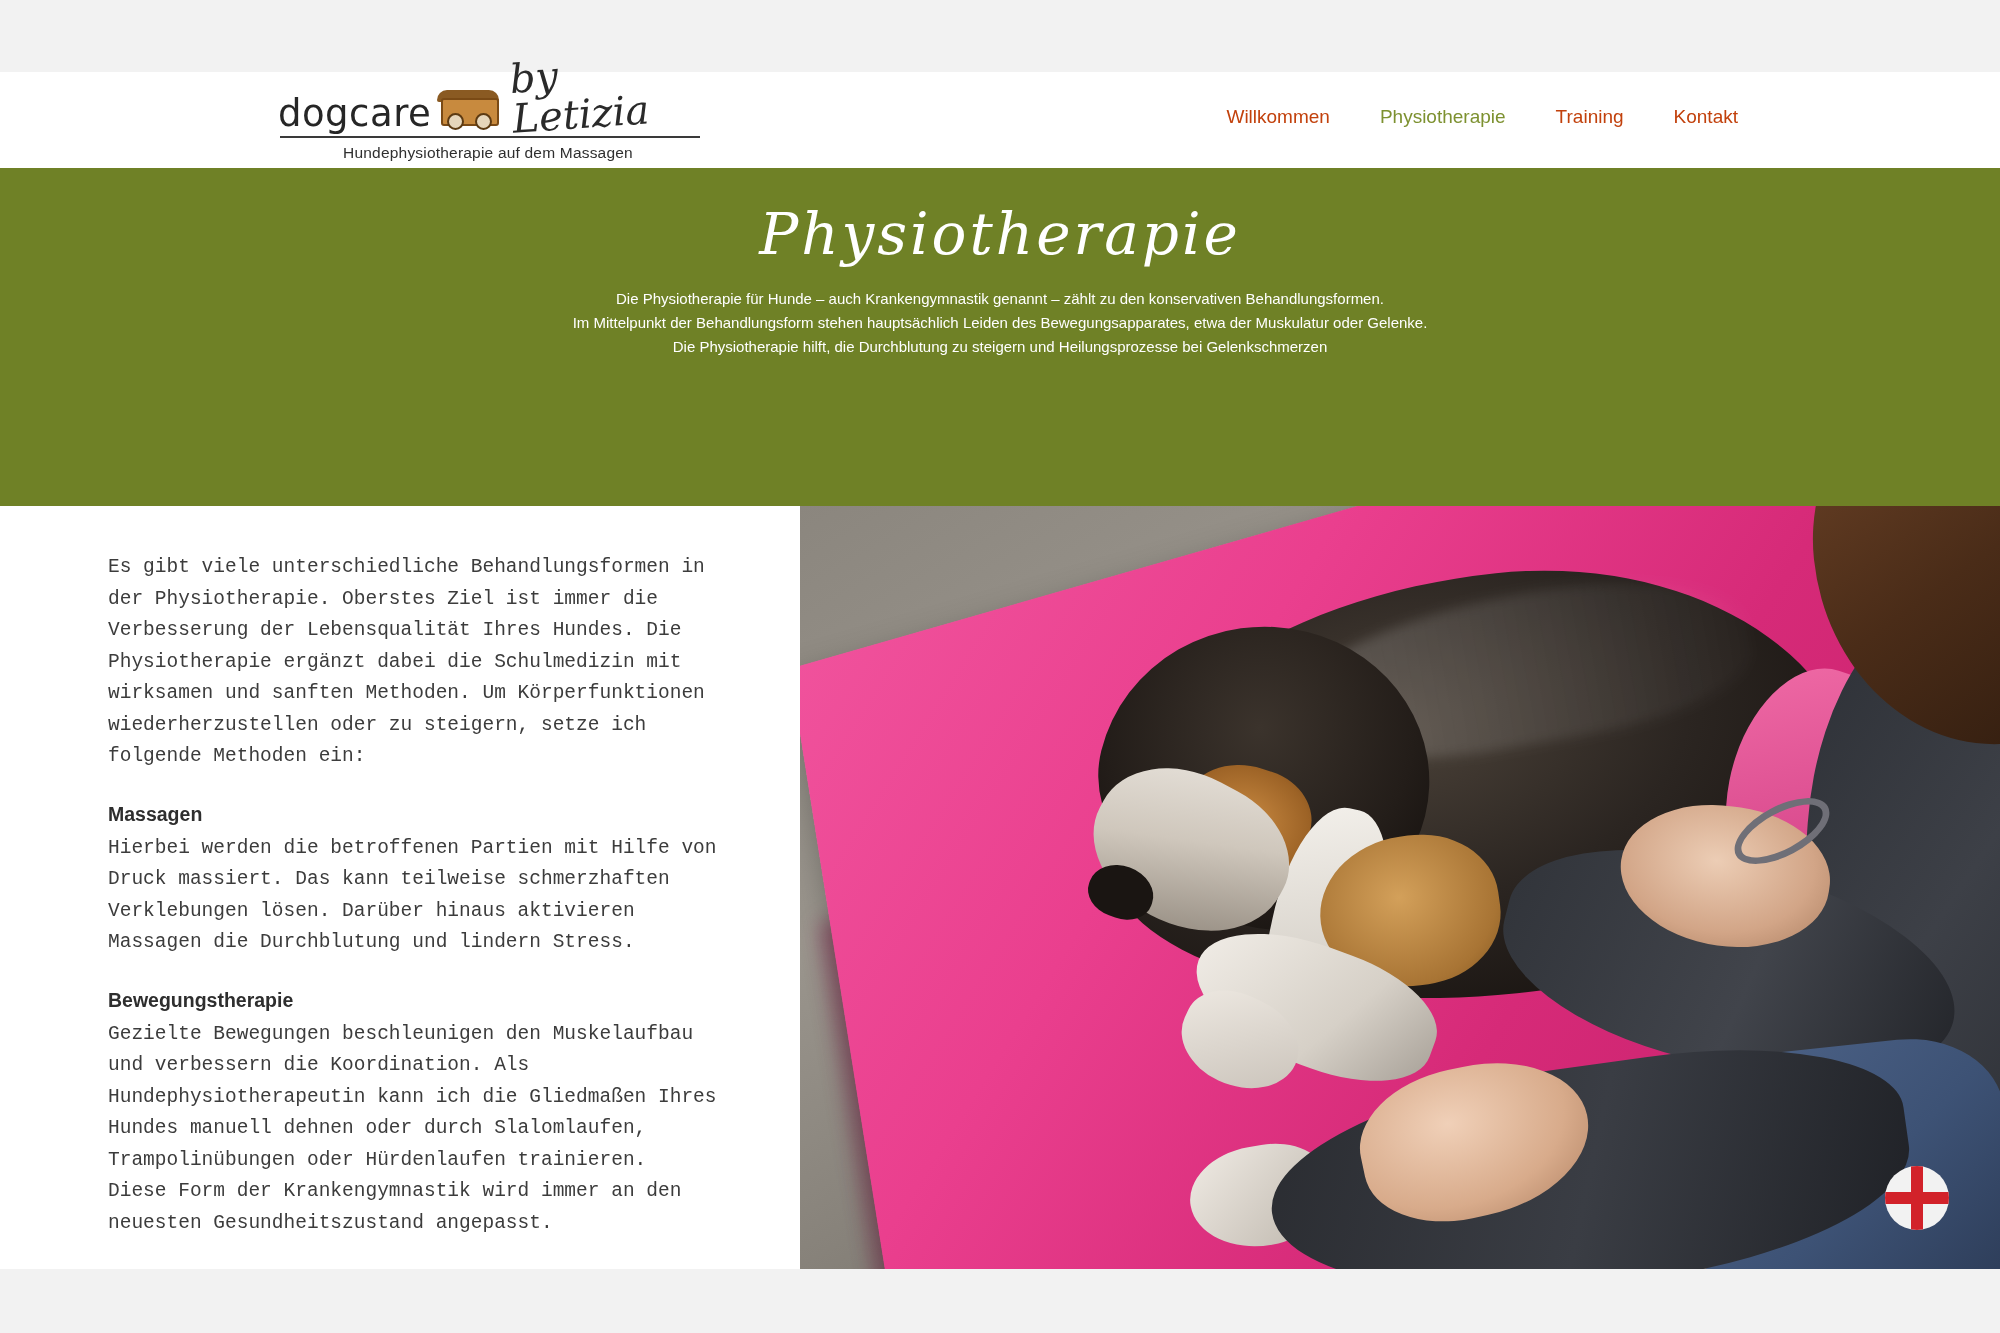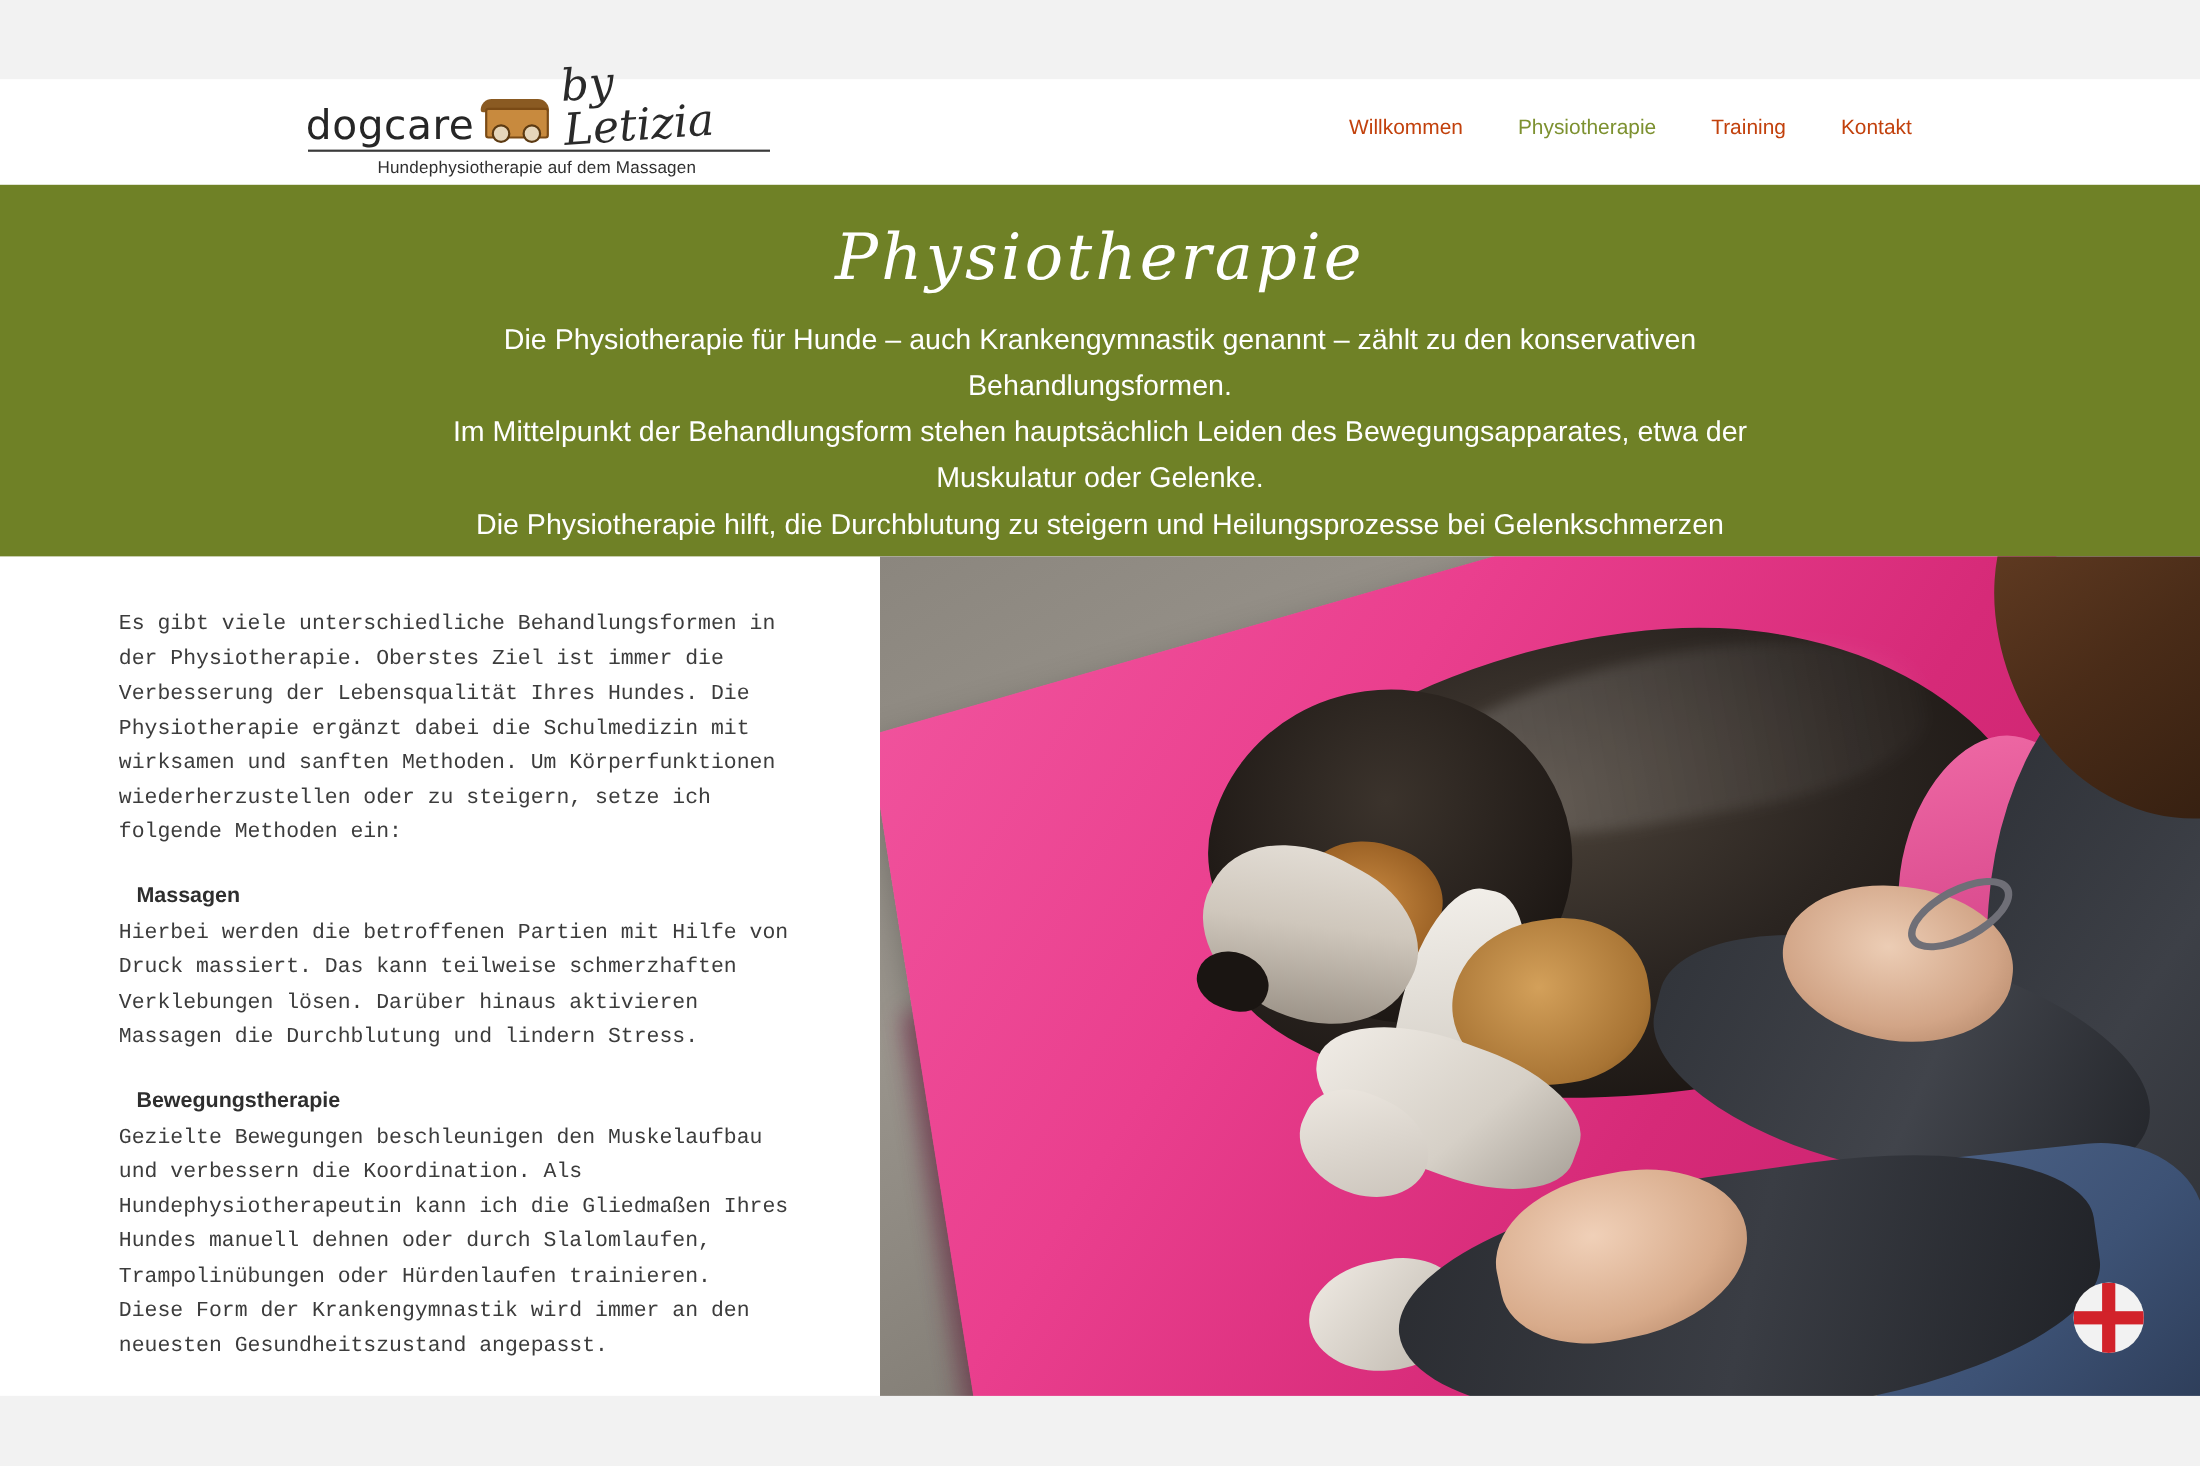--- a/index.html
+++ b/index.html
@@ -147,21 +147,21 @@
     font-weight: 400;
     letter-spacing: 3px;
     margin: 0;
     padding-top: 30px;
     color: #ffffff;
     line-height: 1.25;
   }
   .hero-text {
     margin: 16px auto 0 auto;
     max-width: 1300px;
-    font-size: 26px;
+    font-size: 15px;
     line-height: 1.62;
     color: #ffffff;
   }
   .hero-text p { margin: 0; }
   
   .main {
     position: absolute;
     top: 506px; left: 0;
     width: 2000px;
     height: 763px;
@@ -171,21 +171,21 @@
     position: absolute;
     left: 108px;
     top: 46px;
     width: 610px;
     font-size: 19.5px;
     line-height: 1.62;
     color: #3c3c3c;
   }
   .col-text p { margin: 0 0 26px 0; font-family: Liberation Mono, monospace; }
   .col-text h3 {
-    margin: 0 0 2px 16px;
+    margin: 0 0 2px 0;
     font-size: 19.5px;
     font-weight: bold;
     color: #2e2e2e;
   }
   
   .photo {
     position: absolute;
     left: 800px;
     top: 0;
     width: 1200px;

